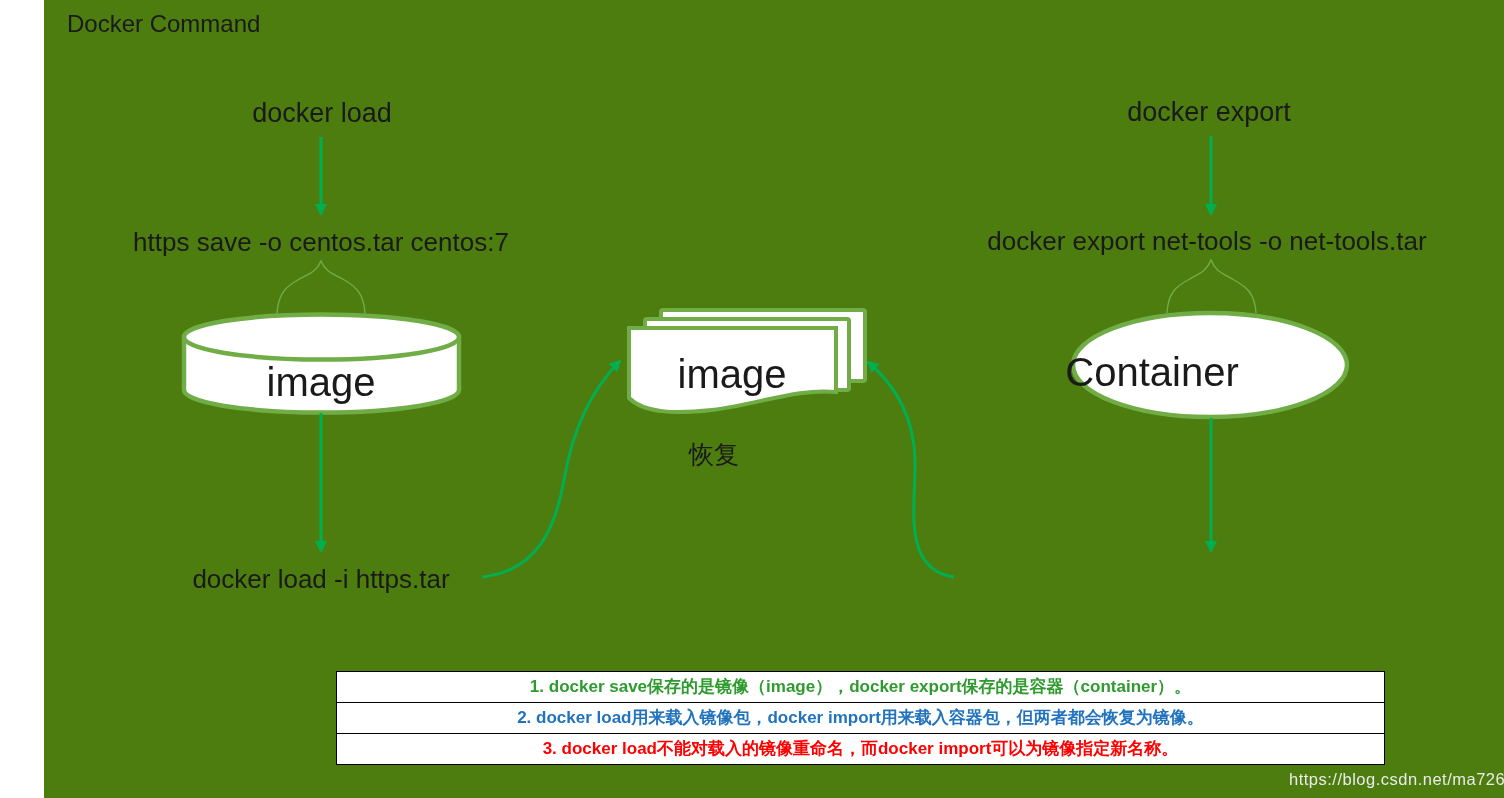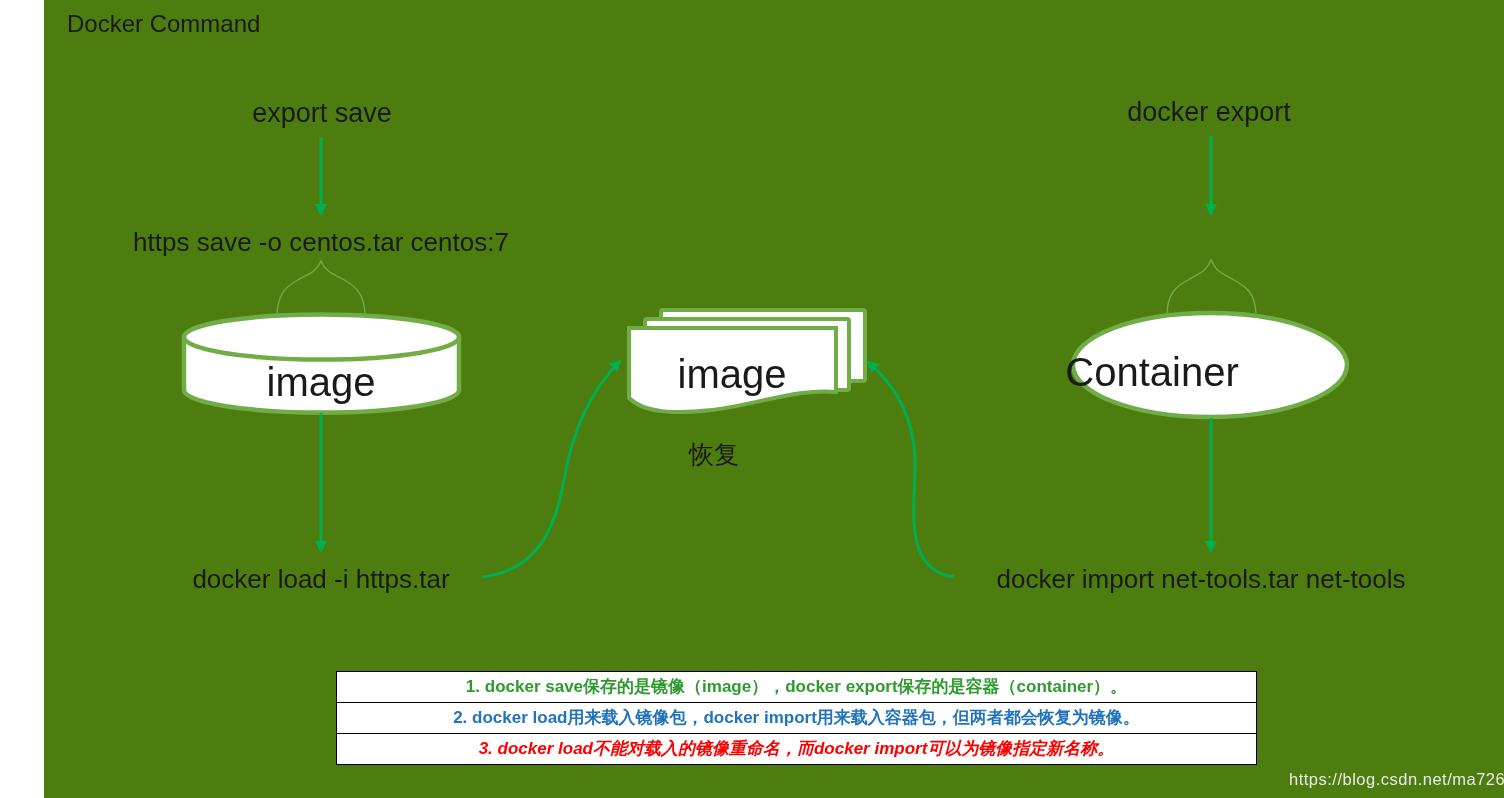--- a/index.html
+++ b/index.html
@@ -34,36 +34,36 @@
   .title {
     position: absolute;
     left: 23px; top: 10px;
     font-size: 24px;
     color: #1a1a1a;
   }
   .restore-lbl { font-size: 25px; }
   .notes-table {
     position: absolute;
     left: 292px; top: 671px;
-    width: 921px;
+    width: 1049px;
     border: 1.5px solid #000000;
     box-sizing: border-box;
     background: #ffffff;
   }
   .note-row {
     height: 30px;
     line-height: 30px;
     text-align: center;
     font-size: 17px;
     font-weight: bold;
     border-bottom: 1px solid #000000;
     white-space: nowrap;
     overflow: hidden;
   }
-  .note-row:last-child { border-bottom: none; font-style: italic; }
+  .note-row:last-child { border-bottom: none; }
   .watermark {
     position: absolute;
     left: 1245px; top: 770px;
     font-size: 16.5px;
     letter-spacing: 0.5px;
     color: #ebebeb;
   }
 </style>
 </head>
 <body>
@@ -93,31 +93,31 @@
     <line x1="277" y1="413" x2="277" y2="551" stroke-width="3" marker-end="url(#ah)" style="stroke: rgb(0, 176, 80);"></line>
     <line x1="1167" y1="136" x2="1167" y2="214" stroke-width="3" marker-end="url(#ah)" style="stroke: rgb(0, 176, 80);"></line>
     <line x1="1167" y1="418" x2="1167" y2="551" stroke-width="3" marker-end="url(#ah)" style="stroke: rgb(0, 176, 80);"></line>
 
     <path d="M 438 577 C 495 571 512 525 520 480 C 528 433 545 392 576 361" fill="none" stroke-width="3" marker-end="url(#ah)" style="stroke: rgb(0, 176, 80);"></path>
     <path d="M 910 577 C 857 569 872 505 871 460 C 870 416 851 385 824 362" fill="none" stroke-width="3" marker-end="url(#ah)" style="stroke: rgb(0, 176, 80);"></path>
   </svg>
 
   <div class="title">Docker Command</div>
 
-  <div class="lbl centered cmd-name" style="left:278px; top:98px;">export save</div>
+  <div class="lbl centered cmd-name" style="left:278px; top:98px;">docker load</div>
   <div class="lbl centered cmd-detail" style="left:277px; top:227px;">https save -o centos.tar centos:7</div>
   <div class="lbl centered shape-lbl" style="left:277px; top:360px;">image</div>
   <div class="lbl centered cmd-detail" style="left:277px; top:564px;">docker load -i https.tar</div>
 
   <div class="lbl centered shape-lbl" style="left:688px; top:352px;">image</div>
   <div class="lbl centered restore-lbl" style="left:670px; top:438px;">恢复</div>
 
   <div class="lbl centered cmd-name" style="left:1165px; top:97px;">docker export</div>
+  <div class="lbl centered cmd-detail" style="left:1163px; top:226px;">docker export net-tools -o net-tools.tar</div>
   <div class="lbl centered shape-lbl" style="left:1108px; top:350px;">Container</div>
-  <div class="lbl centered cmd-detail" style="left:1157px; top:564px;">docker import net-tools.tar net-tools</div>
 
   <div class="notes-table">
     <div class="note-row" style="color: rgb(46, 155, 46);">1. docker save保存的是镜像（image），docker export保存的是容器（container）。</div>
     <div class="note-row" style="color: rgb(34, 115, 189);">2. docker load用来载入镜像包，docker import用来载入容器包，但两者都会恢复为镜像。</div>
     <div class="note-row" style="color: rgb(254, 0, 0);">3. docker load不能对载入的镜像重命名，而docker import可以为镜像指定新名称。</div>
   </div>
 
   <div class="watermark">https://blog.csdn.net/ma726518972</div>
 
 </div>

